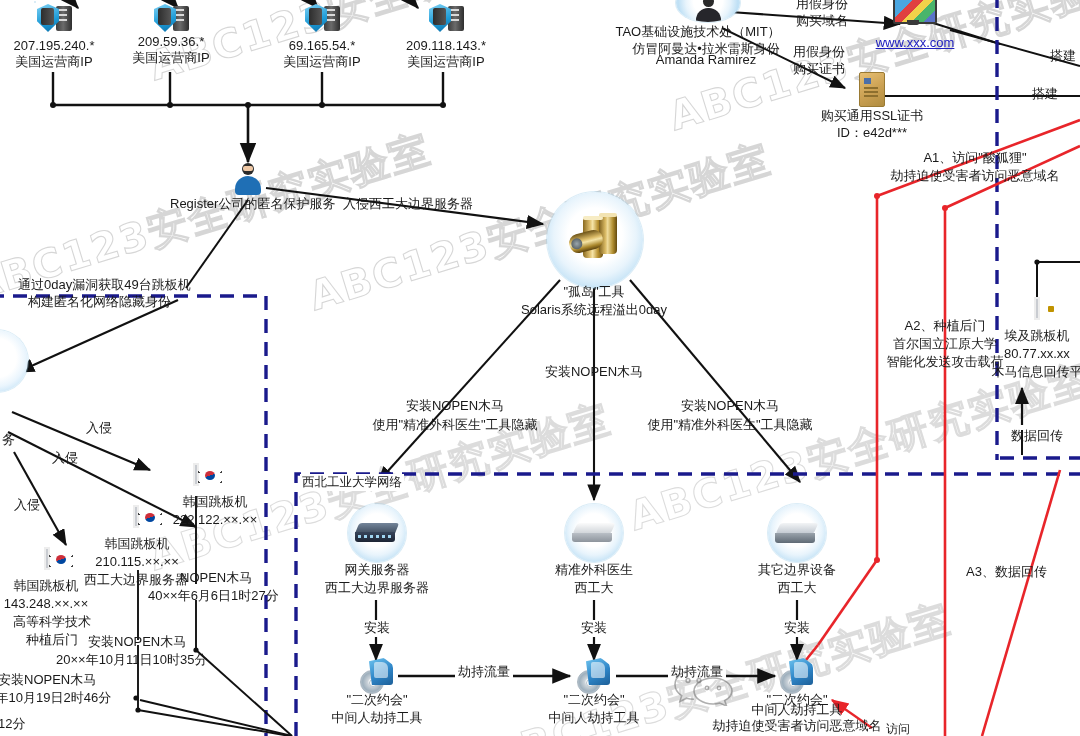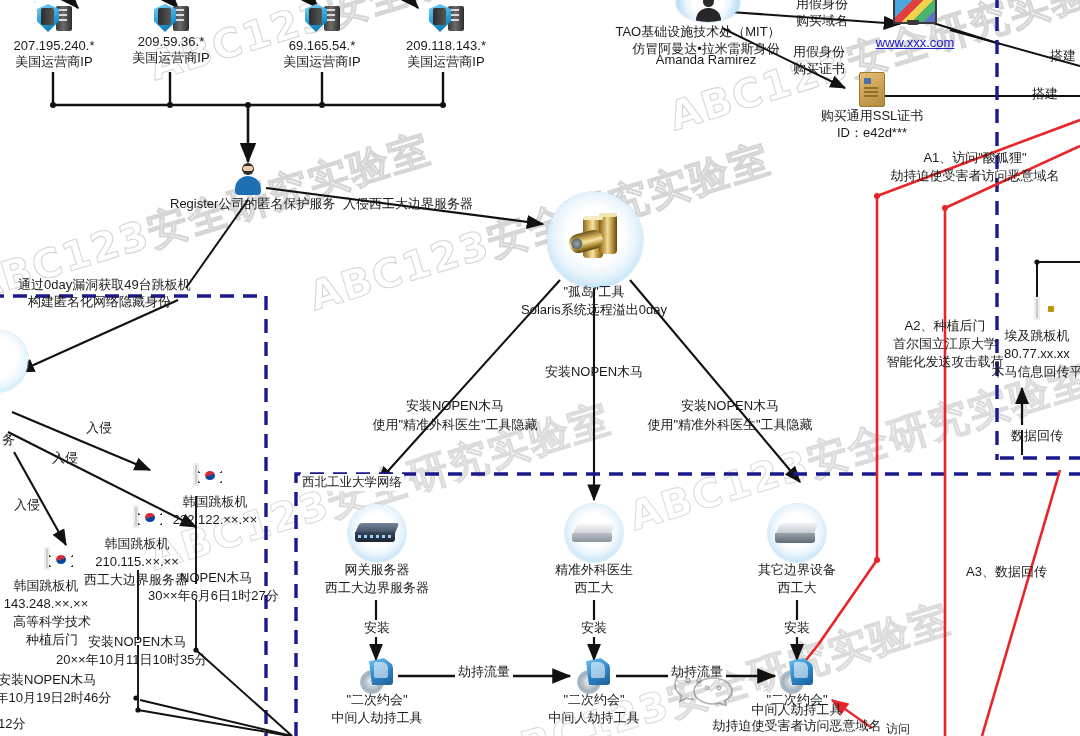--- a/index.html
+++ b/index.html
@@ -413,21 +413,21 @@
   <div class="lbl f13 l" style="left:86px;top:420px;">入侵</div>
   <div class="lbl f13 l" style="left:52px;top:450px;">入侵</div>
   <div class="lbl f13 l" style="left:14px;top:497px;">入侵</div>
 
   <div class="node" style="left:182px;top:466px;width:28px;">
     <span class="flag flag-kr"></span>
   </div>
   <div class="lbl f13 c" style="left:215px;top:494px;">韩国跳板机</div>
   <div class="lbl f13 c" style="left:215px;top:512px;">222.122.××.××</div>
   <div class="lbl f13 l" style="left:180px;top:570px;">NOPEN木马</div>
-  <div class="lbl f13 l" style="left:148px;top:588px;">30××年6月6日1时27分</div>
+  <div class="lbl f13 l" style="left:148px;top:588px;">40××年6月6日1时27分</div>
 
   <div class="node" style="left:122px;top:508px;width:28px;">
     <span class="flag flag-kr"></span>
   </div>
   <div class="lbl f13 c" style="left:137px;top:536px;">韩国跳板机</div>
   <div class="lbl f13 c" style="left:137px;top:554px;">210.115.××.××</div>
   <div class="lbl f13 l" style="left:84px;top:572px;">西工大边界服务器</div>
   <div class="lbl f13 l" style="left:88px;top:634px;">安装NOPEN木马</div>
   <div class="lbl f13 l" style="left:56px;top:652px;">20××年10月11日10时35分</div>
 

